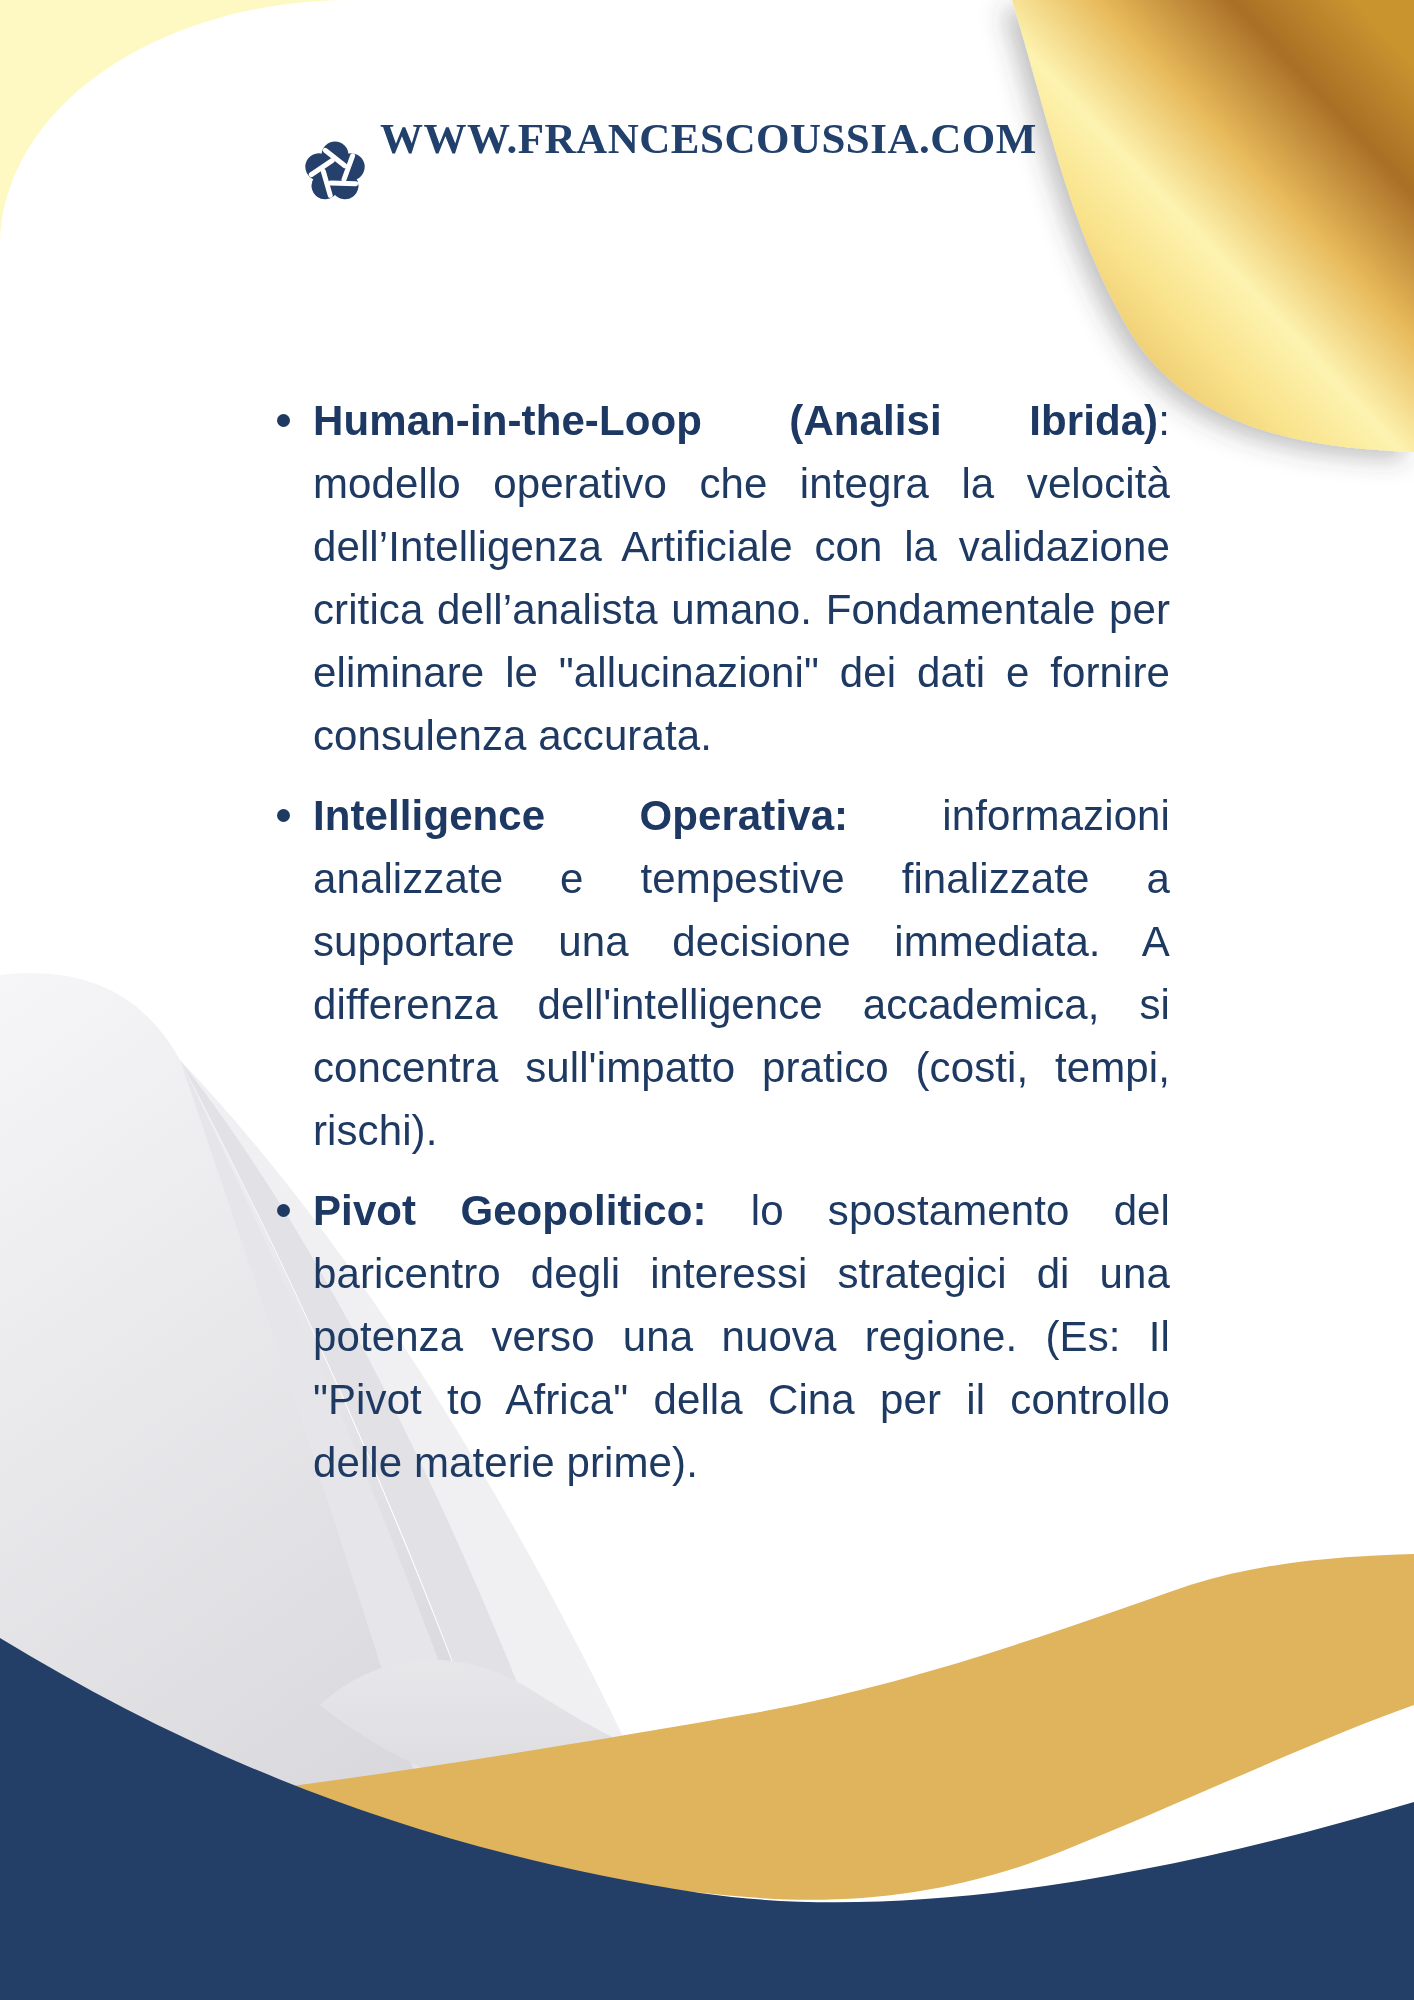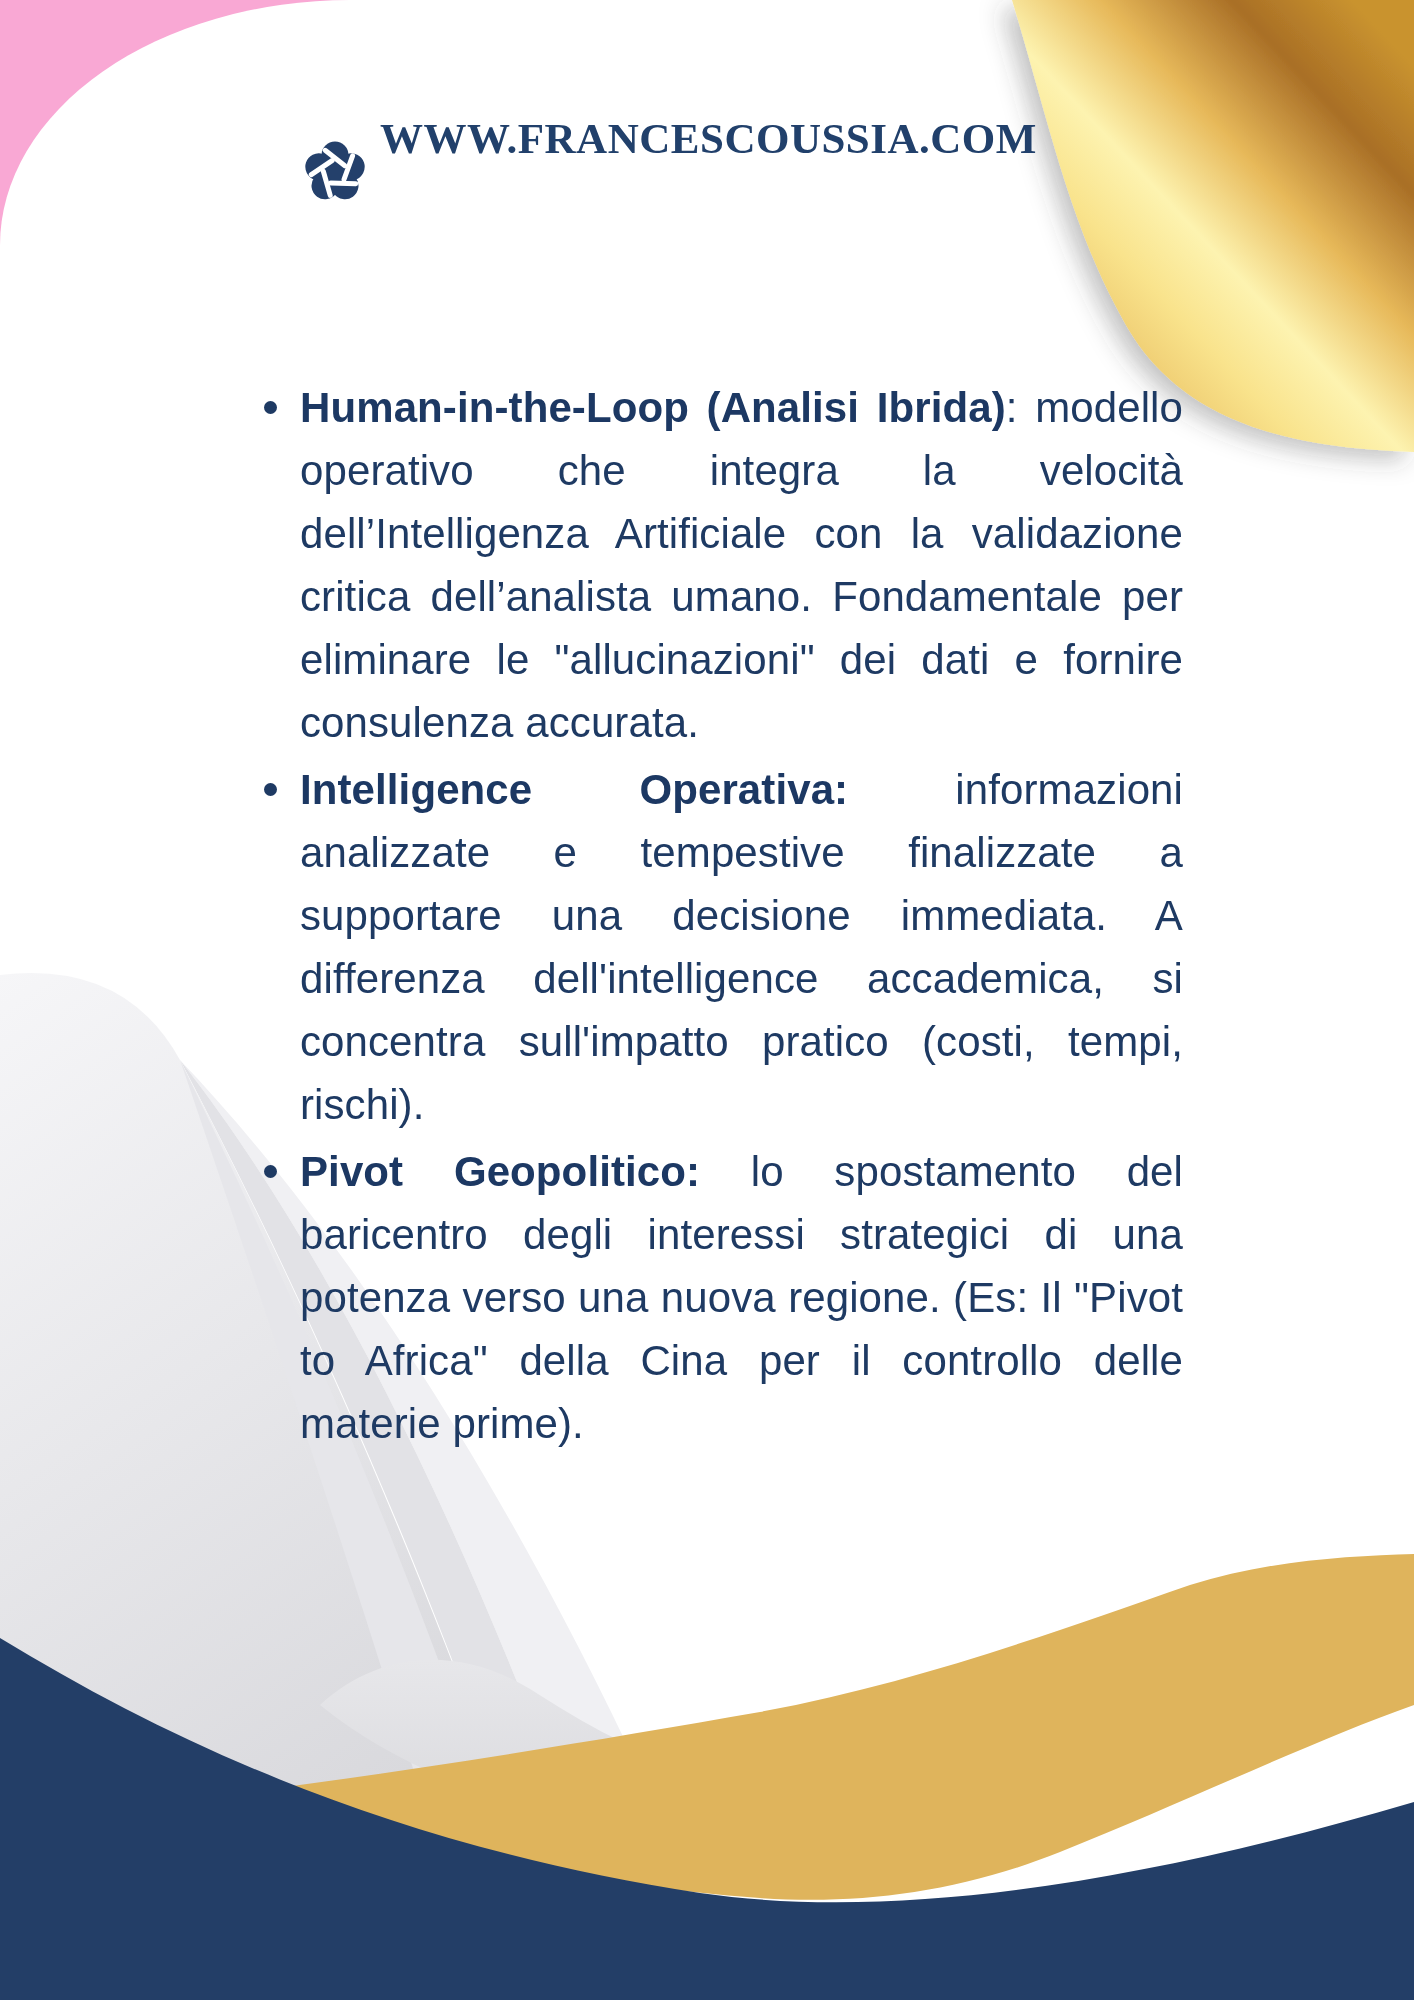--- a/index.html
+++ b/index.html
@@ -1,32 +1,32 @@
 <!DOCTYPE html>
 <html><head>
 <meta charset="utf-8">
 <style>
   html,body{margin:0;padding:0;background:#233e67;}
-  .stage{position:relative;width:1414px;height:2000px;overflow:hidden;background:#f9a8d4;
+  .stage{position:relative;width:1414px;height:2000px;overflow:hidden;background:#fef9c3;
          font-family:"Liberation Sans",sans-serif;}
   
   .card{position:absolute;inset:0;background:#ffffff;border-top-left-radius:350px 245px;}
   
   .decor{position:absolute;left:0;top:0;width:1414px;height:2000px;pointer-events:none;}
   
   .header{position:absolute;left:303px;top:138px;width:760px;}
   .logo{position:absolute;left:0;top:2px;width:64px;height:64px;}
   .titles{position:absolute;left:77px;top:-24px;width:680px;}
   .site-url{font-family:"Liberation Serif",serif;font-weight:bold;font-size:43px;
             color:#21406b;letter-spacing:.5px;white-space:nowrap;}
   .tagline{font-family:"Liberation Serif",serif;font-weight:bold;font-size:20.5px;
            color:#21406b;letter-spacing:2px;margin-top:8px;white-space:nowrap;}
   
   .glossary{position:absolute;left:252px;top:372px;width:935px;margin:0;padding:0;list-style:none;}
-  .glossary li{position:relative;padding-left:44px;margin:4px;
+  .glossary li{position:relative;padding-left:44px;margin:17px;
                font-size:42px;line-height:63px;color:#1e3a63;text-align:justify;letter-spacing:.1px;}
   .glossary li::before{content:"";position:absolute;left:8px;top:25px;width:13px;height:13px;
                border-radius:50%;background:#1e3a63;}
   .term{font-weight:bold;color:#1c3863;}
 </style>
 </head>
 <body>
 
 <div class="stage">
 

